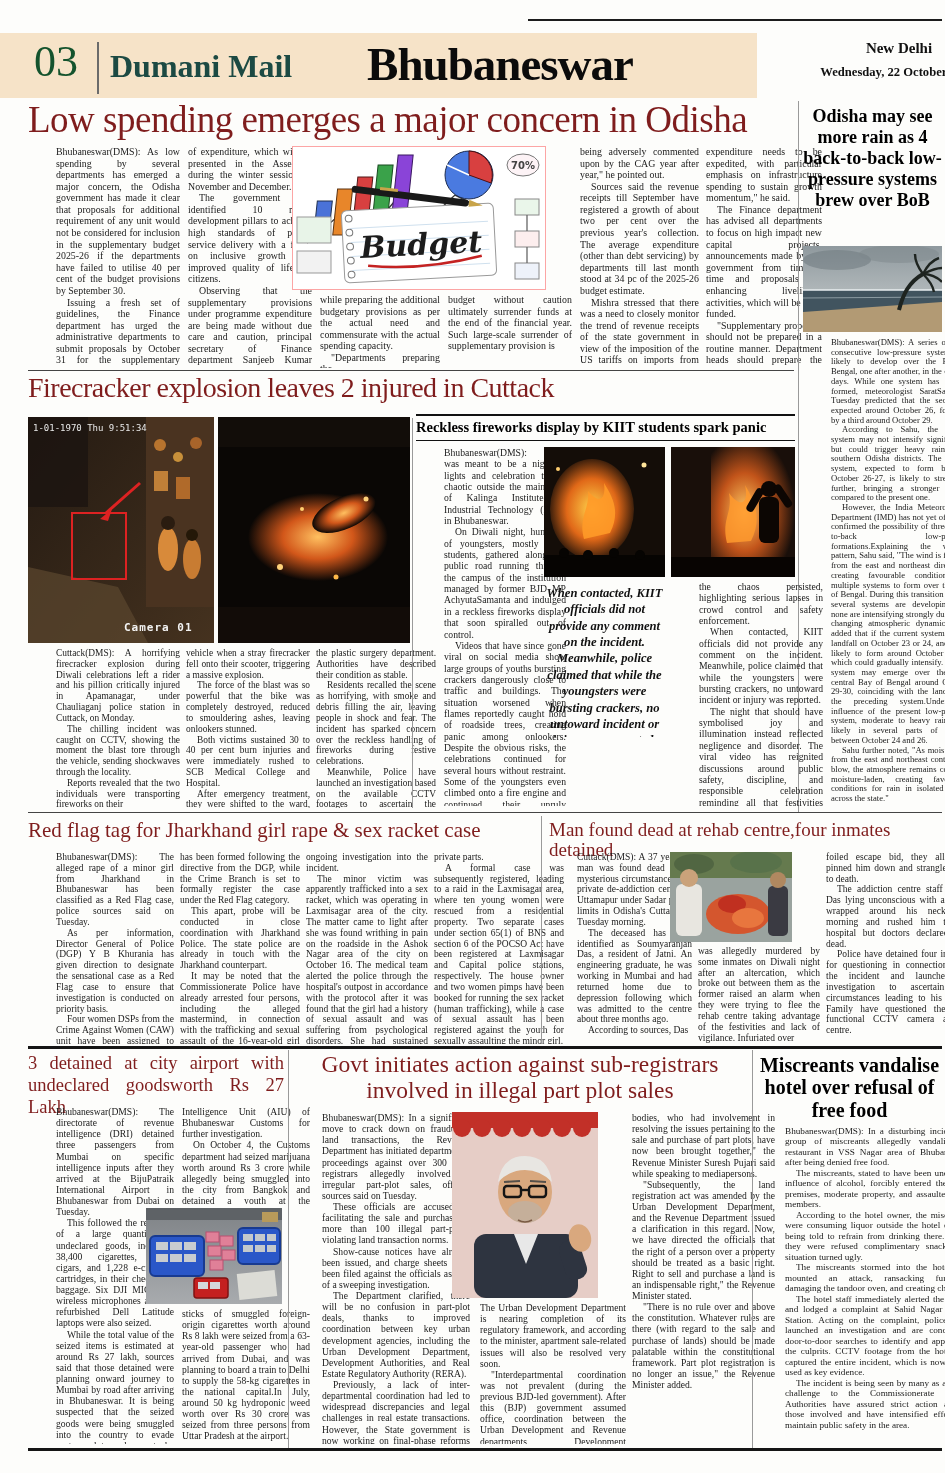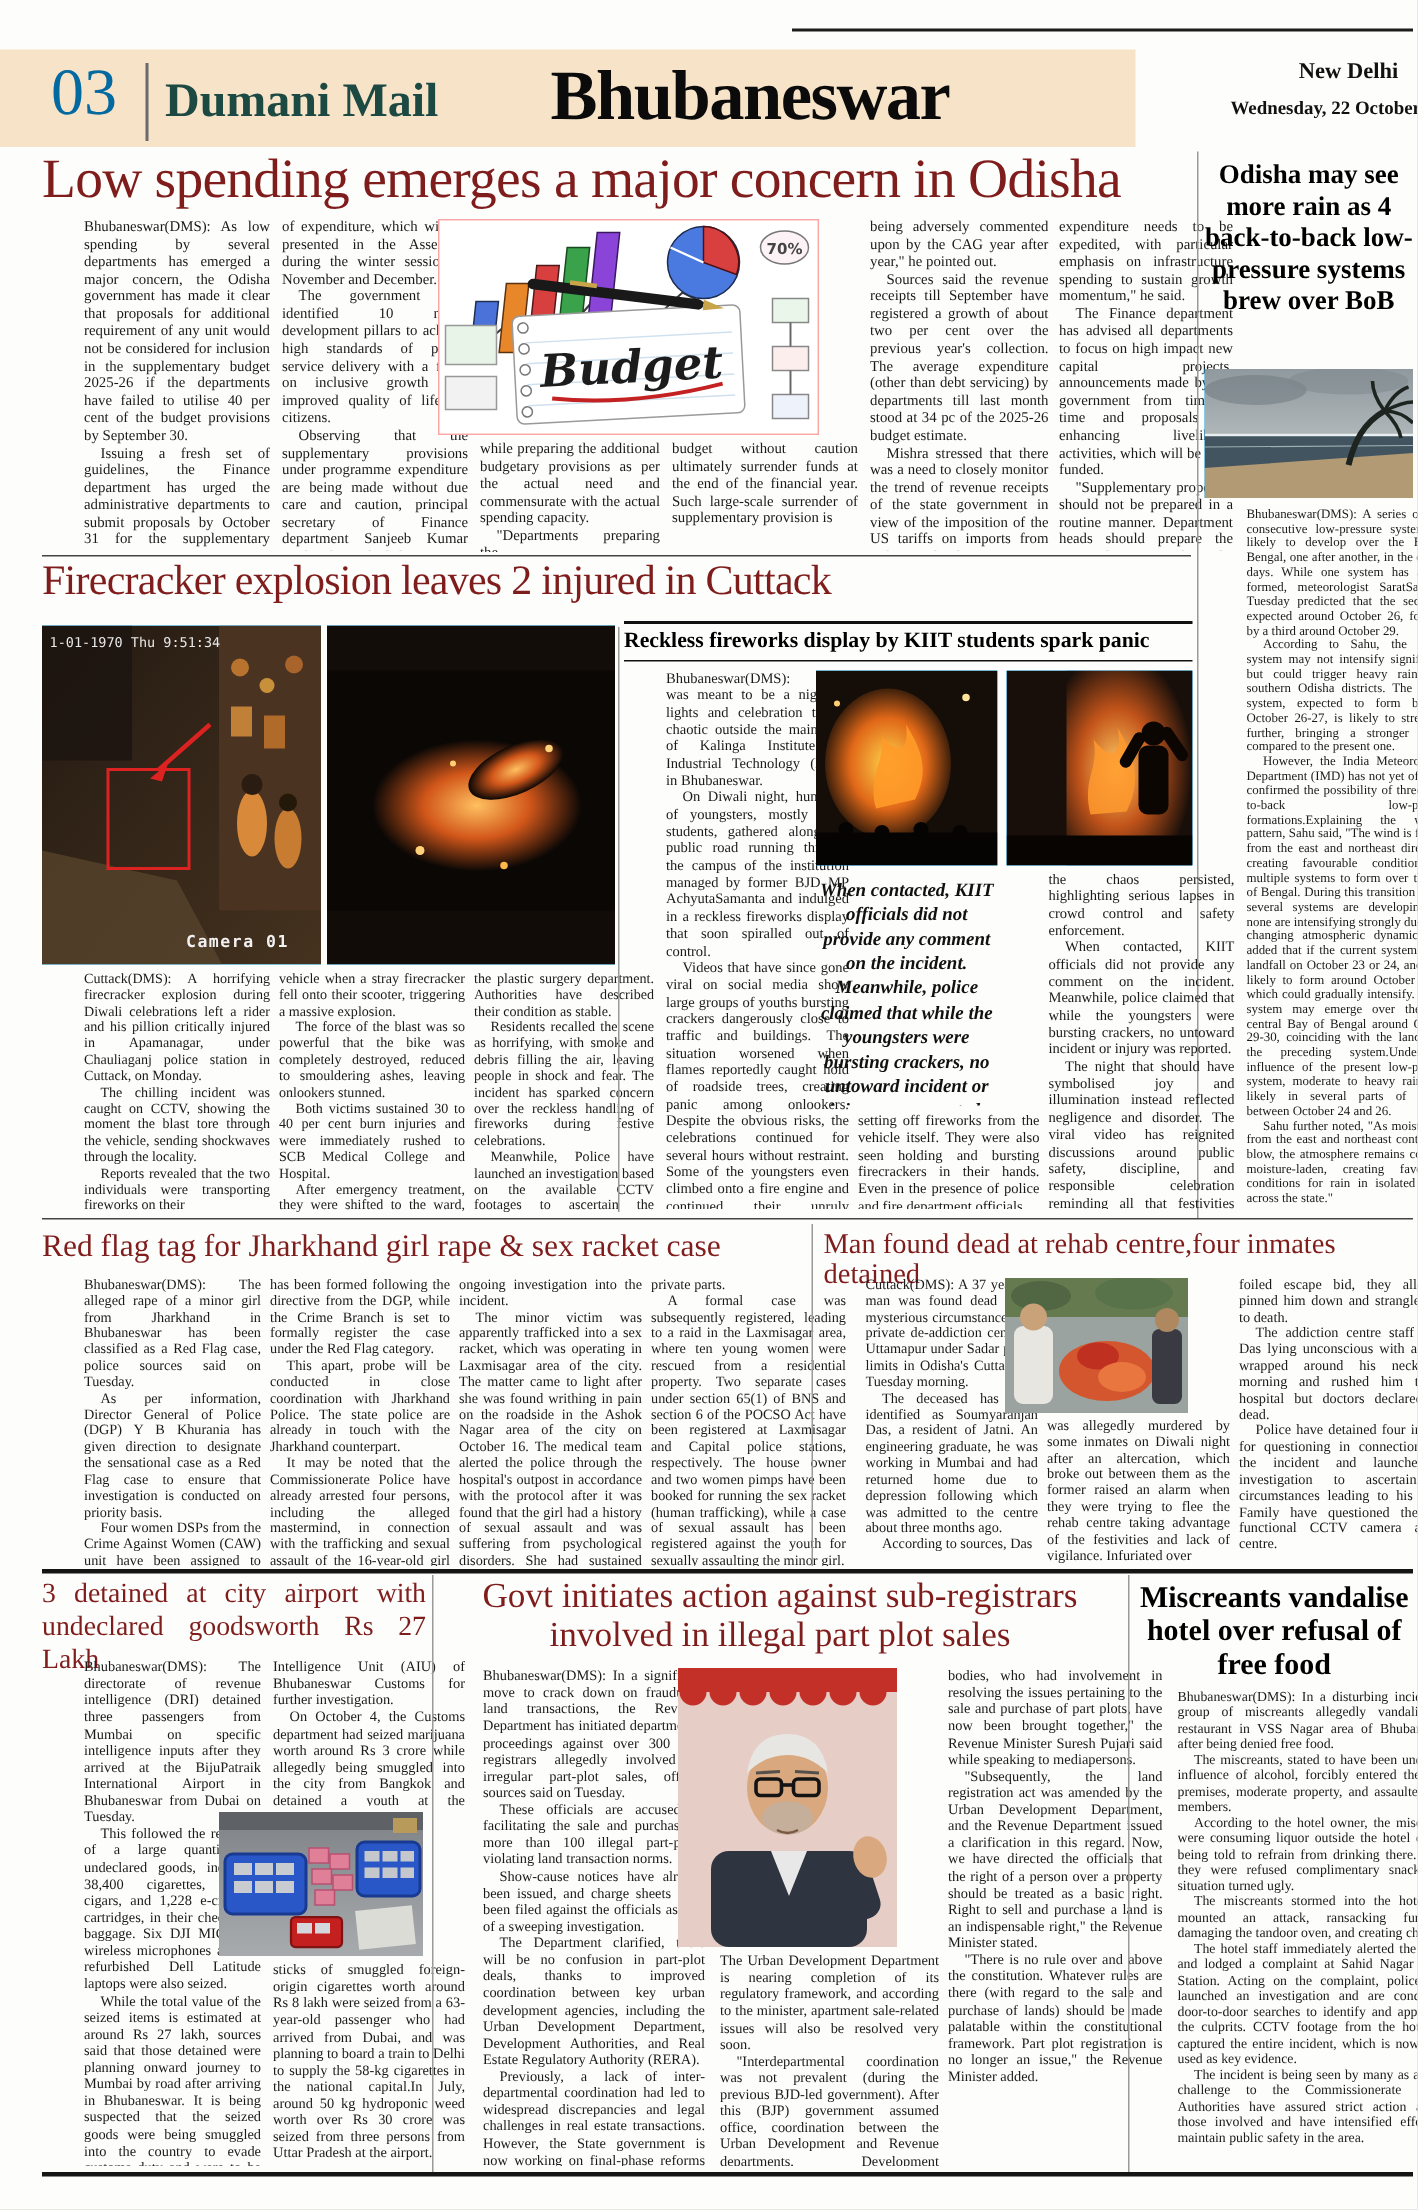--- a/index.html
+++ b/index.html
@@ -20,21 +20,21 @@
   .datebox{position:absolute;text-align:center;font-weight:bold;color:#111;}
 </style>
 </head>
 <body>
 
 <div id="page">
 
   <div class="rule" style="left:528px;top:19px;width:414px;height:2px;background:#1c1c1c;"></div>
 
   <div class="abs" style="left:0;top:33px;width:757px;height:65px;background:#f6e3c8;"></div>
-  <div class="abs" style="left:34px;top:40px;font-size:44px;line-height:1;color:#0369a1;">03</div>
+  <div class="abs" style="left:34px;top:40px;font-size:44px;line-height:1;color:#14532d;">03</div>
   <div class="abs" style="left:97px;top:42px;width:2px;height:52px;background:#6b6b6b;"></div>
   <div class="abs" style="left:110px;top:50px;font-size:32px;font-weight:bold;color:#1c4a43;line-height:1;">Dumani Mail</div>
   <div class="abs" style="left:290px;top:36px;width:420px;text-align:center;font-size:47px;font-weight:800;letter-spacing:-1px;color:#0b0b0b;line-height:1.2;">Bhubaneswar</div>
   <div class="datebox" style="left:776px;top:40px;width:166px;margin-left:40px;">
     <div style="font-size:15px;">New Delhi</div>
     <div style="font-size:12.6px;margin-top:8px;">Wednesday, 22 October, 2025</div>
   </div>
 
   <div class="hl" style="left:28px;top:101px;width:766px;font-size:37px;letter-spacing:-0.5px;">Low spending emerges a major concern in Odisha</div>
 
@@ -267,23 +267,20 @@
         <circle cx="98" cy="42" r="8"></circle>
         <rect x="88" y="50" width="20" height="46" rx="6"></rect>
         <rect x="80" y="40" width="8" height="26" rx="4" transform="rotate(30 84 53)"></rect>
         <rect x="108" y="36" width="8" height="26" rx="4" transform="rotate(-34 112 49)"></rect>
       </g>
       <rect x="0" y="110" width="124" height="20" fill="#080402"></rect>
     </svg>
   </div>
 
   <div class="pq" style="left:544px;top:585px;width:121px;height:152px;">When contacted, KIIT officials did not provide any comment on the incident. Meanwhile, police claimed that while the youngsters were bursting crackers, no untoward incident or injury was reported.</div>
-  <div class="bt" style="left:544px;top:742px;width:121px;height:64px;font-size:9.7px;line-height:1.17;">
-      <p>setting off fireworks from the vehicle itself. They were also seen holding and bursting firecrackers in their hands. Even in the presence of police and fire department officials,</p>
-    </div>
   <div class="bt" style="left:671px;top:581px;width:124px;height:225px;font-size:9.7px;line-height:1.17;">
       <p>the chaos persisted, highlighting serious lapses in crowd control and safety enforcement.</p>
       <p>When contacted, KIIT officials did not provide any comment on the incident. Meanwhile, police claimed that while the youngsters were bursting crackers, no untoward incident or injury was reported.</p>
       <p>The night that should have symbolised joy and illumination instead reflected negligence and disorder. The viral video has reignited discussions around public safety, discipline, and responsible celebration reminding all that festivities lose meaning when safety is set ablaze.</p>
     </div>
 
   <div class="rule" style="left:28px;top:812px;width:914px;height:1px;"></div>
 
   <div class="hl" style="left:28px;top:819px;width:510px;font-size:21px;">Red flag tag for Jharkhand girl rape &amp; sex racket case</div>
   <div class="bt" style="left:28px;top:852px;width:118px;height:192px;font-size:9.5px;line-height:1.14;">

